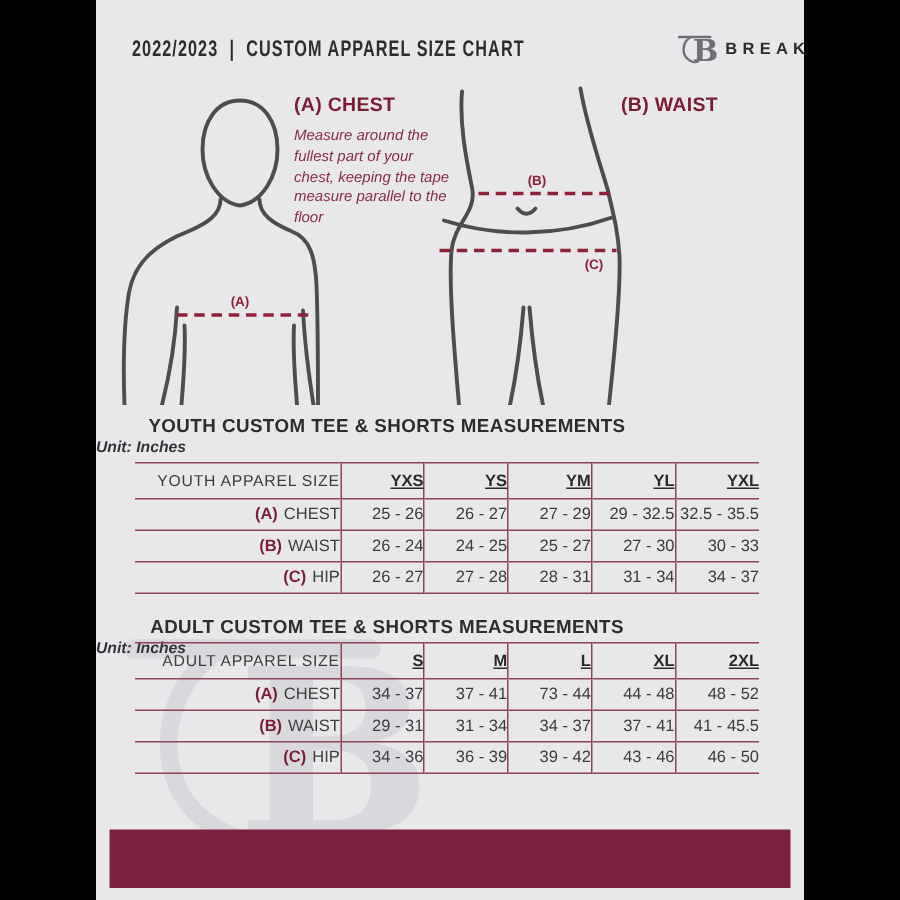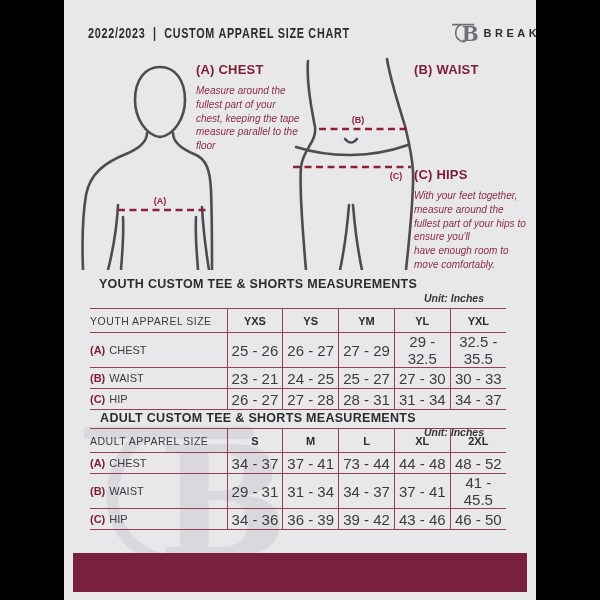--- a/index.html
+++ b/index.html
@@ -34,36 +34,36 @@
   .lbl-c{left:322px;top:116px;}
   .instr{position:absolute;}
   .instr h4{margin:0 0 7px 0;font-size:13px;font-weight:bold;color:var(--maroon-heading,#7b1d34);letter-spacing:.2px;}
   .instr p{margin:0;font-size:10px;line-height:1.38;font-style:italic;color:var(--maroon-text,#8a2c44);white-space:pre-line;}
   .instr-chest{left:132px;top:7px;width:104px;}
   .instr-waist{left:350px;top:7px;width:114px;}
   .instr-hips{left:350px;top:112px;width:118px;}
 
   
   .sec-title{position:absolute;left:0;width:388px;text-align:center;font-size:12.5px;font-weight:bold;color:var(--text-dark,#2d2d30);letter-spacing:.3px;}
-  .sec-unit{position:absolute;left:0;width:420px;text-align:right;font-size:10.5px;font-style:italic;font-weight:bold;color:#35353a;}
+  .sec-unit{position:absolute;left:0;width:420px;text-align:left;font-size:10.5px;font-style:italic;font-weight:bold;color:#35353a;}
   .y-title{top:277px;} .y-unit{top:292px;}
   .a-title{top:411px;} .a-unit{top:426px;}
   .size-table{position:absolute;left:26px;width:416px;border-collapse:collapse;table-layout:fixed;border-bottom:1.5px solid var(--table-border,#8f4258);}
   .y-table{top:308px;} .a-table{top:428px;}
   .size-table tr{border-top:1.5px solid var(--table-border,#8f4258);}
   .size-table th+th,.size-table td+td{border-left:1.5px solid var(--table-border,#8f4258);}
   .size-table thead tr{height:24px;}
   .size-table tbody tr{height:21px;}
-  .size-table th,.size-table td{padding:0;vertical-align:middle;background:transparent;}
+  .size-table th,.size-table td{padding:0;vertical-align:middle;background:transparent;text-align:right;}
   .col-label{width:137px;}
   .head-label{text-align:left;padding-left:13px;font-weight:normal;font-size:10.5px;letter-spacing:.5px;color:#3c3c3e;}
-  .head-size{text-align:center;font-size:11px;font-weight:bold;color:#2b2b2e;}
+  .head-size{text-align:center;font-size:11px;font-weight:bold;color:#2b2b2e;text-decoration:underline;}
   .row-label{text-align:left;padding-left:13px;font-size:11px;color:#3c3c3e;}
   .row-label .pfx{font-weight:bold;color:var(--maroon-heading,#7b1d34);margin-right:4px;}
-  .val{text-align:center;font-size:15px;color:#3c3c3e;}
+  .val{text-align:center;font-size:11px;color:#3c3c3e;}
 
   
   .footer-bar{position:absolute;left:9px;top:553px;width:454px;height:39px;background:var(--maroon-bar,#7a2140);z-index:2;}
 </style>
 </head>
 <body>
 
 <svg width="0" height="0" style="position:absolute">
   <symbol id="bk-logo" viewBox="0 0 40 38">
     <path d="M1 7 H33" stroke="currentColor" stroke-width="2.6" fill="none" stroke-linecap="round"></path>
@@ -123,25 +123,20 @@
         <span class="dash-label lbl-b">(B)</span>
         <span class="dash-label lbl-c">(C)</span>
 
         <div class="instr instr-chest">
           <h4>(A) CHEST</h4>
           <p>Measure around the fullest part of your chest, keeping the tape measure parallel to the floor</p>
         </div>
         <div class="instr instr-waist">
           <h4>(B) WAIST</h4>
         </div>
-        <div class="instr instr-hips">
-          <h4>(C) HIPS</h4>
-          <p>With your feet together, measure around the fullest part of your hips to ensure you'll
-have enough room to move comfortably.</p>
-        </div>
       </section>
 
       <div class="sec-title y-title">YOUTH CUSTOM TEE &amp; SHORTS MEASUREMENTS</div>
       <div class="sec-unit y-unit">Unit: Inches</div>
       <table class="size-table y-table">
         <colgroup>
             <col class="col-label">
             <col>
             <col>
             <col>
@@ -162,21 +157,21 @@
           <tr>
             <td class="row-label"><span class="pfx">(A)</span><span>CHEST</span></td>
             <td class="val">25 - 26</td>
             <td class="val">26 - 27</td>
             <td class="val">27 - 29</td>
             <td class="val">29 - 32.5</td>
             <td class="val">32.5 - 35.5</td>
           </tr>
           <tr>
             <td class="row-label"><span class="pfx">(B)</span><span>WAIST</span></td>
-            <td class="val">23 - 21</td>
+            <td class="val">26 - 24</td>
             <td class="val">24 - 25</td>
             <td class="val">25 - 27</td>
             <td class="val">27 - 30</td>
             <td class="val">30 - 33</td>
           </tr>
           <tr>
             <td class="row-label"><span class="pfx">(C)</span><span>HIP</span></td>
             <td class="val">26 - 27</td>
             <td class="val">27 - 28</td>
             <td class="val">28 - 31</td>

